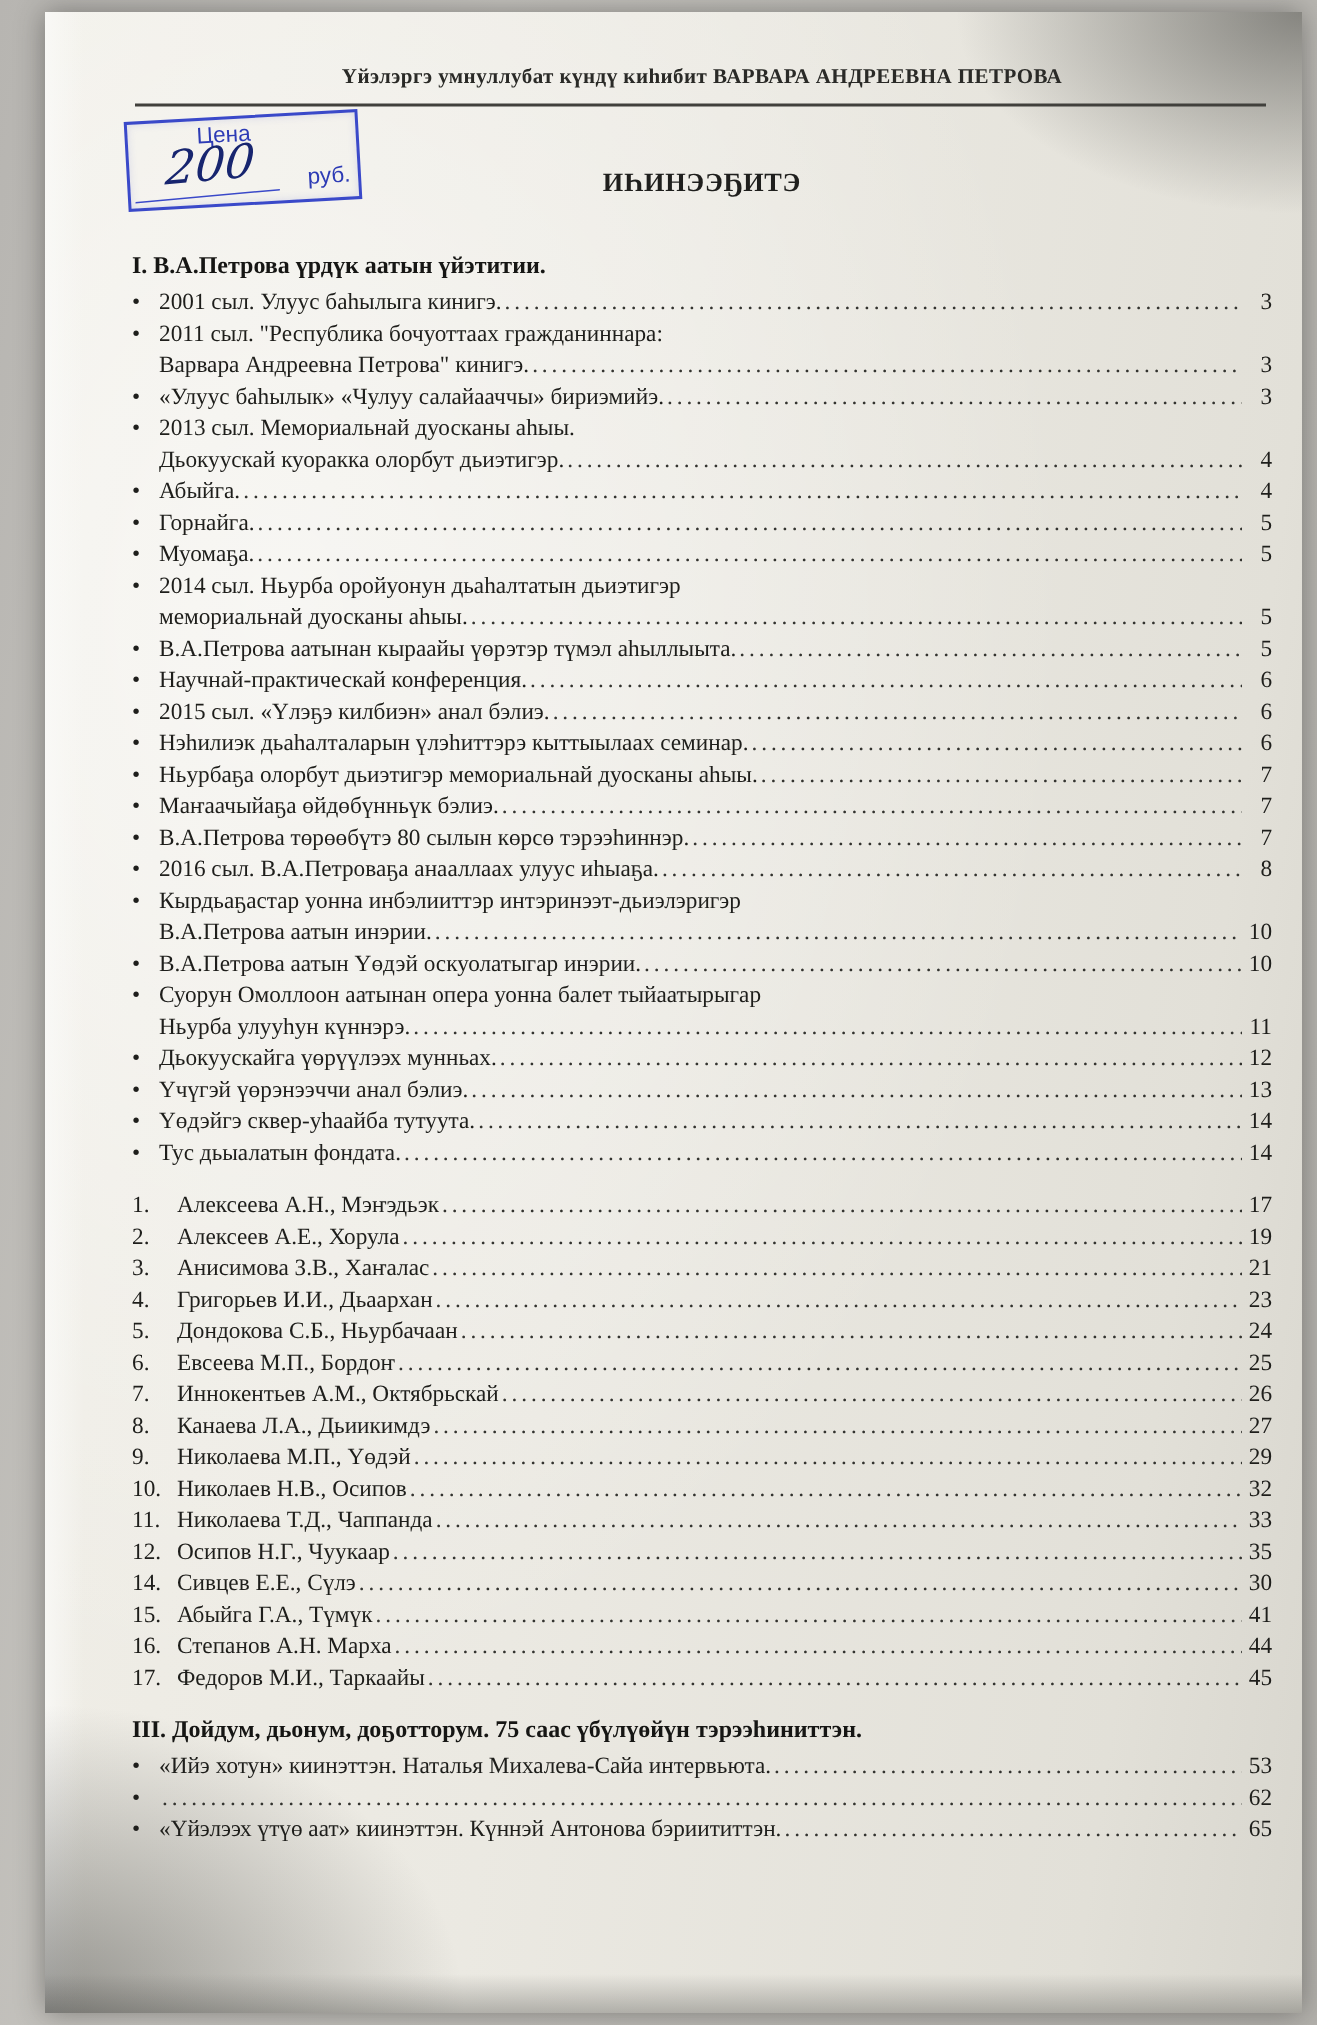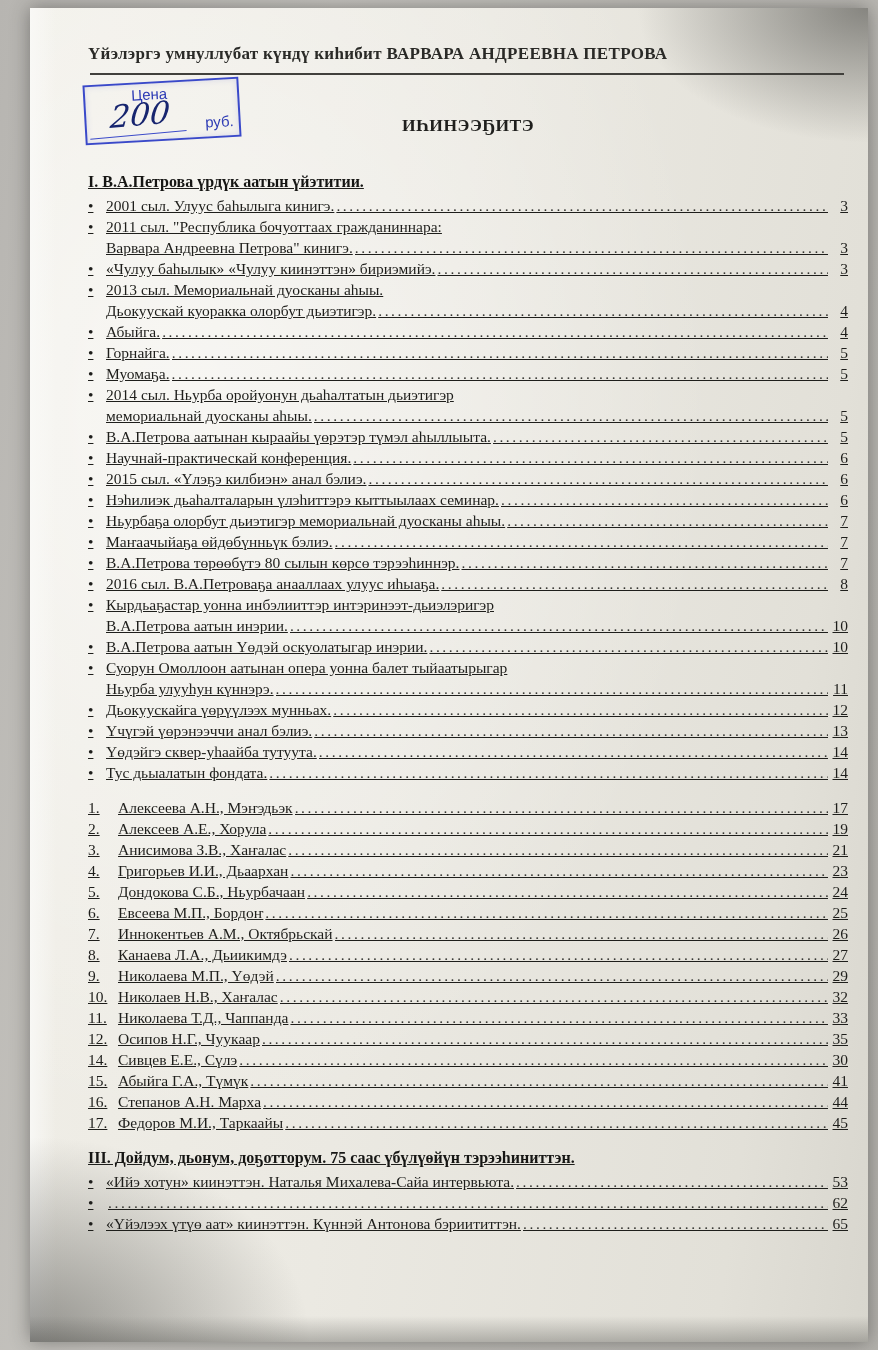--- a/index.html
+++ b/index.html
@@ -23,21 +23,21 @@
     background:radial-gradient(ellipse at bottom left, rgba(55,55,52,0.5), transparent 66%);}
   .shade.left{top:0;left:0;width:26px;height:100%;
     background:linear-gradient(90deg, rgba(250,250,248,0.8), transparent);}
   .shade.bottom{bottom:0;left:0;width:100%;height:26px;
     background:linear-gradient(0deg, rgba(70,70,66,0.35), transparent);}
 
   .content{position:absolute;left:58px;right:20px;top:30px;color:#222220;}
 
   
   .book-header{
-    text-align:left;font-weight:bold;font-size:17px;letter-spacing:0.3px;
+    text-align:center;font-weight:bold;font-size:14px;letter-spacing:0.3px;
     color:#2a2a27;padding:6px 0 9px 0;
   }
   .header-rule{border:0;border-top:2.5px solid #41403c;margin:0 4px 0 2px;}
 
   
   .title-row{position:relative;height:84px;margin-top:10px;}
   .toc-title{
     position:absolute;left:0;right:0;top:18px;text-align:center;
     font-weight:bold;font-size:17.5px;letter-spacing:0.5px;color:#1f1f1d;margin-top:12px;
   }
@@ -51,21 +51,21 @@
   .stamp-value{
     position:absolute;left:6px;top:10px;width:96px;text-align:center;
     font-size:31px;font-style:italic;font-family:"DejaVu Serif",serif;
     color:#17256f;transform:skewX(-10deg) rotate(-2deg);
     border-bottom:1.5px solid #3a49c9;line-height:40px;
   }
   .stamp-currency{position:absolute;right:5px;bottom:6px;font-size:15px;}
 
   
   .toc{font-size:15.5px;line-height:21px;color:#1e1e1b;}
-  .section{margin-bottom:2px;text-decoration:underline;}
+  .section{margin-bottom:2px;}
   .section + .section{margin-top:14px;}
   .section-heading{font-weight:bold;font-size:16px;margin:2px 0 3px 0;color:#161614;}
   .toc-row{display:flex;align-items:baseline;}
   .marker{flex:0 0 18px;text-align:left;}
   .section.numbered .marker{flex:0 0 30px;}
   .marker.empty{visibility:hidden;}
   .txt{flex:0 1 auto;white-space:nowrap;}
   .dots{flex:1 1 auto;overflow:hidden;white-space:nowrap;margin:0 2px;color:#33332f;}
   .dots::after{
     content:"..........................................................................................................................................................................................";
@@ -110,21 +110,21 @@
             <span class="txt">2011 сыл. "Республика бочуоттаах гражданиннара:</span>
           </div>
           <div class="toc-row">
             <span class="marker empty">•</span>
             <span class="txt">Варвара Андреевна Петрова" кинигэ.</span>
             <span class="dots"></span>
             <span class="pg">3</span>
           </div>
           <div class="toc-row">
             <span class="marker">•</span>
-            <span class="txt">«Чулуу баһылык» «Чулуу киинэттэн» бириэмийэ.</span>
+            <span class="txt">«Улуус баһылык» «Чулуу салайааччы» бириэмийэ.</span>
             <span class="dots"></span>
             <span class="pg">3</span>
           </div>
           <div class="toc-row">
             <span class="marker">•</span>
             <span class="txt">2013 сыл. Мемориальнай дуосканы аһыы.</span>
           </div>
           <div class="toc-row">
             <span class="marker empty">•</span>
             <span class="txt">Дьокуускай куоракка олорбут дьиэтигэр.</span>
@@ -308,21 +308,21 @@
             <span class="pg">27</span>
           </div>
           <div class="toc-row">
             <span class="marker">9.</span>
             <span class="txt">Николаева М.П., Үөдэй</span>
             <span class="dots"></span>
             <span class="pg">29</span>
           </div>
           <div class="toc-row">
             <span class="marker">10.</span>
-            <span class="txt">Николаев Н.В., Хаҥалас</span>
+            <span class="txt">Николаев Н.В., Осипов</span>
             <span class="dots"></span>
             <span class="pg">32</span>
           </div>
           <div class="toc-row">
             <span class="marker">11.</span>
             <span class="txt">Николаева Т.Д., Чаппанда</span>
             <span class="dots"></span>
             <span class="pg">33</span>
           </div>
           <div class="toc-row">

